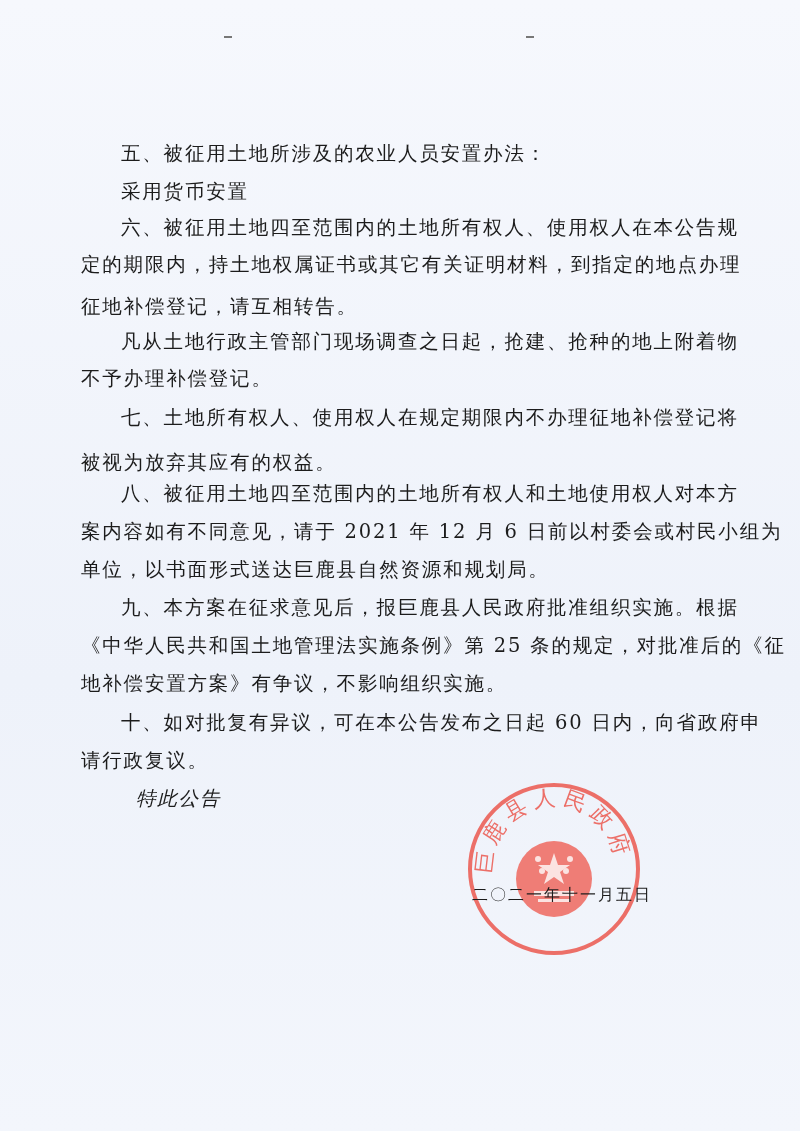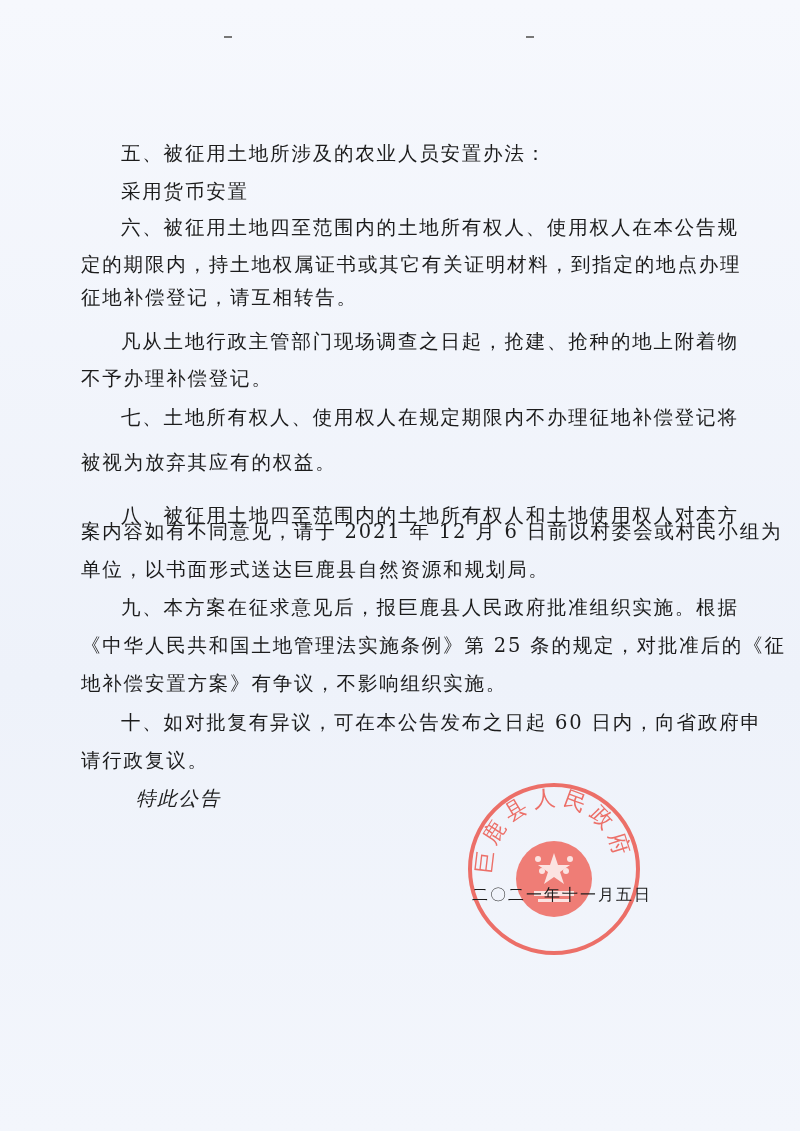--- a/index.html
+++ b/index.html
@@ -41,29 +41,29 @@
 <div class="page">
 
   <div class="mark" style="left:224px;top:36px;"></div>
   <div class="mark" style="left:526px;top:36px;"></div>
 
   <div class="line" style="left:121px;top:142px;">五、被征用土地所涉及的农业人员安置办法：</div>
   <div class="line" style="left:121px;top:180px;">采用货币安置</div>
 
   <div class="line" style="left:81px;top:253px;">定的期限内，持土地权属证书或其它有关证明材料，到指定的地点办理</div>
   <div class="line" style="left:121px;top:216px;">六、被征用土地四至范围内的土地所有权人、使用权人在本公告规</div>
-  <div class="line" style="left:81px;top:286px;">征地补偿登记，请互相转告。</div>
+  <div class="line" style="left:81px;top:296px;font-family:Liberation Mono, monospace;">征地补偿登记，请互相转告。</div>
 
   <div class="line" style="left:121px;top:330px;">凡从土地行政主管部门现场调查之日起，抢建、抢种的地上附着物</div>
   <div class="line" style="left:81px;top:367px;">不予办理补偿登记。</div>
 
   <div class="line" style="left:121px;top:406px;">七、土地所有权人、使用权人在规定期限内不办理征地补偿登记将</div>
   <div class="line" style="left:81px;top:443px;margin-top:8px;">被视为放弃其应有的权益。</div>
 
-  <div class="line" style="left:121px;top:504px;">八、被征用土地四至范围内的土地所有权人和土地使用权人对本方</div>
+  <div class="line" style="left:121px;top:482px;">八、被征用土地四至范围内的土地所有权人和土地使用权人对本方</div>
   <div class="line" style="left:81px;top:520px;">案内容如有不同意见，请于 2021 年 12 月 6 日前以村委会或村民小组为</div>
   <div class="line" style="left:121px;top:596px;">九、本方案在征求意见后，报巨鹿县人民政府批准组织实施。根据</div>
 
   <div class="line" style="left:81px;top:558px;">单位，以书面形式送达巨鹿县自然资源和规划局。</div>
   <div class="line" style="left:81px;top:634px;text-align:right;">《中华人民共和国土地管理法实施条例》第 25 条的规定，对批准后的《征</div>
   <div class="line" style="left:81px;top:672px;">地补偿安置方案》有争议，不影响组织实施。</div>
 
   <div class="line" style="left:121px;top:711px;">十、如对批复有异议，可在本公告发布之日起 60 日内，向省政府申</div>
   <div class="line" style="left:81px;top:749px;">请行政复议。</div>
 

